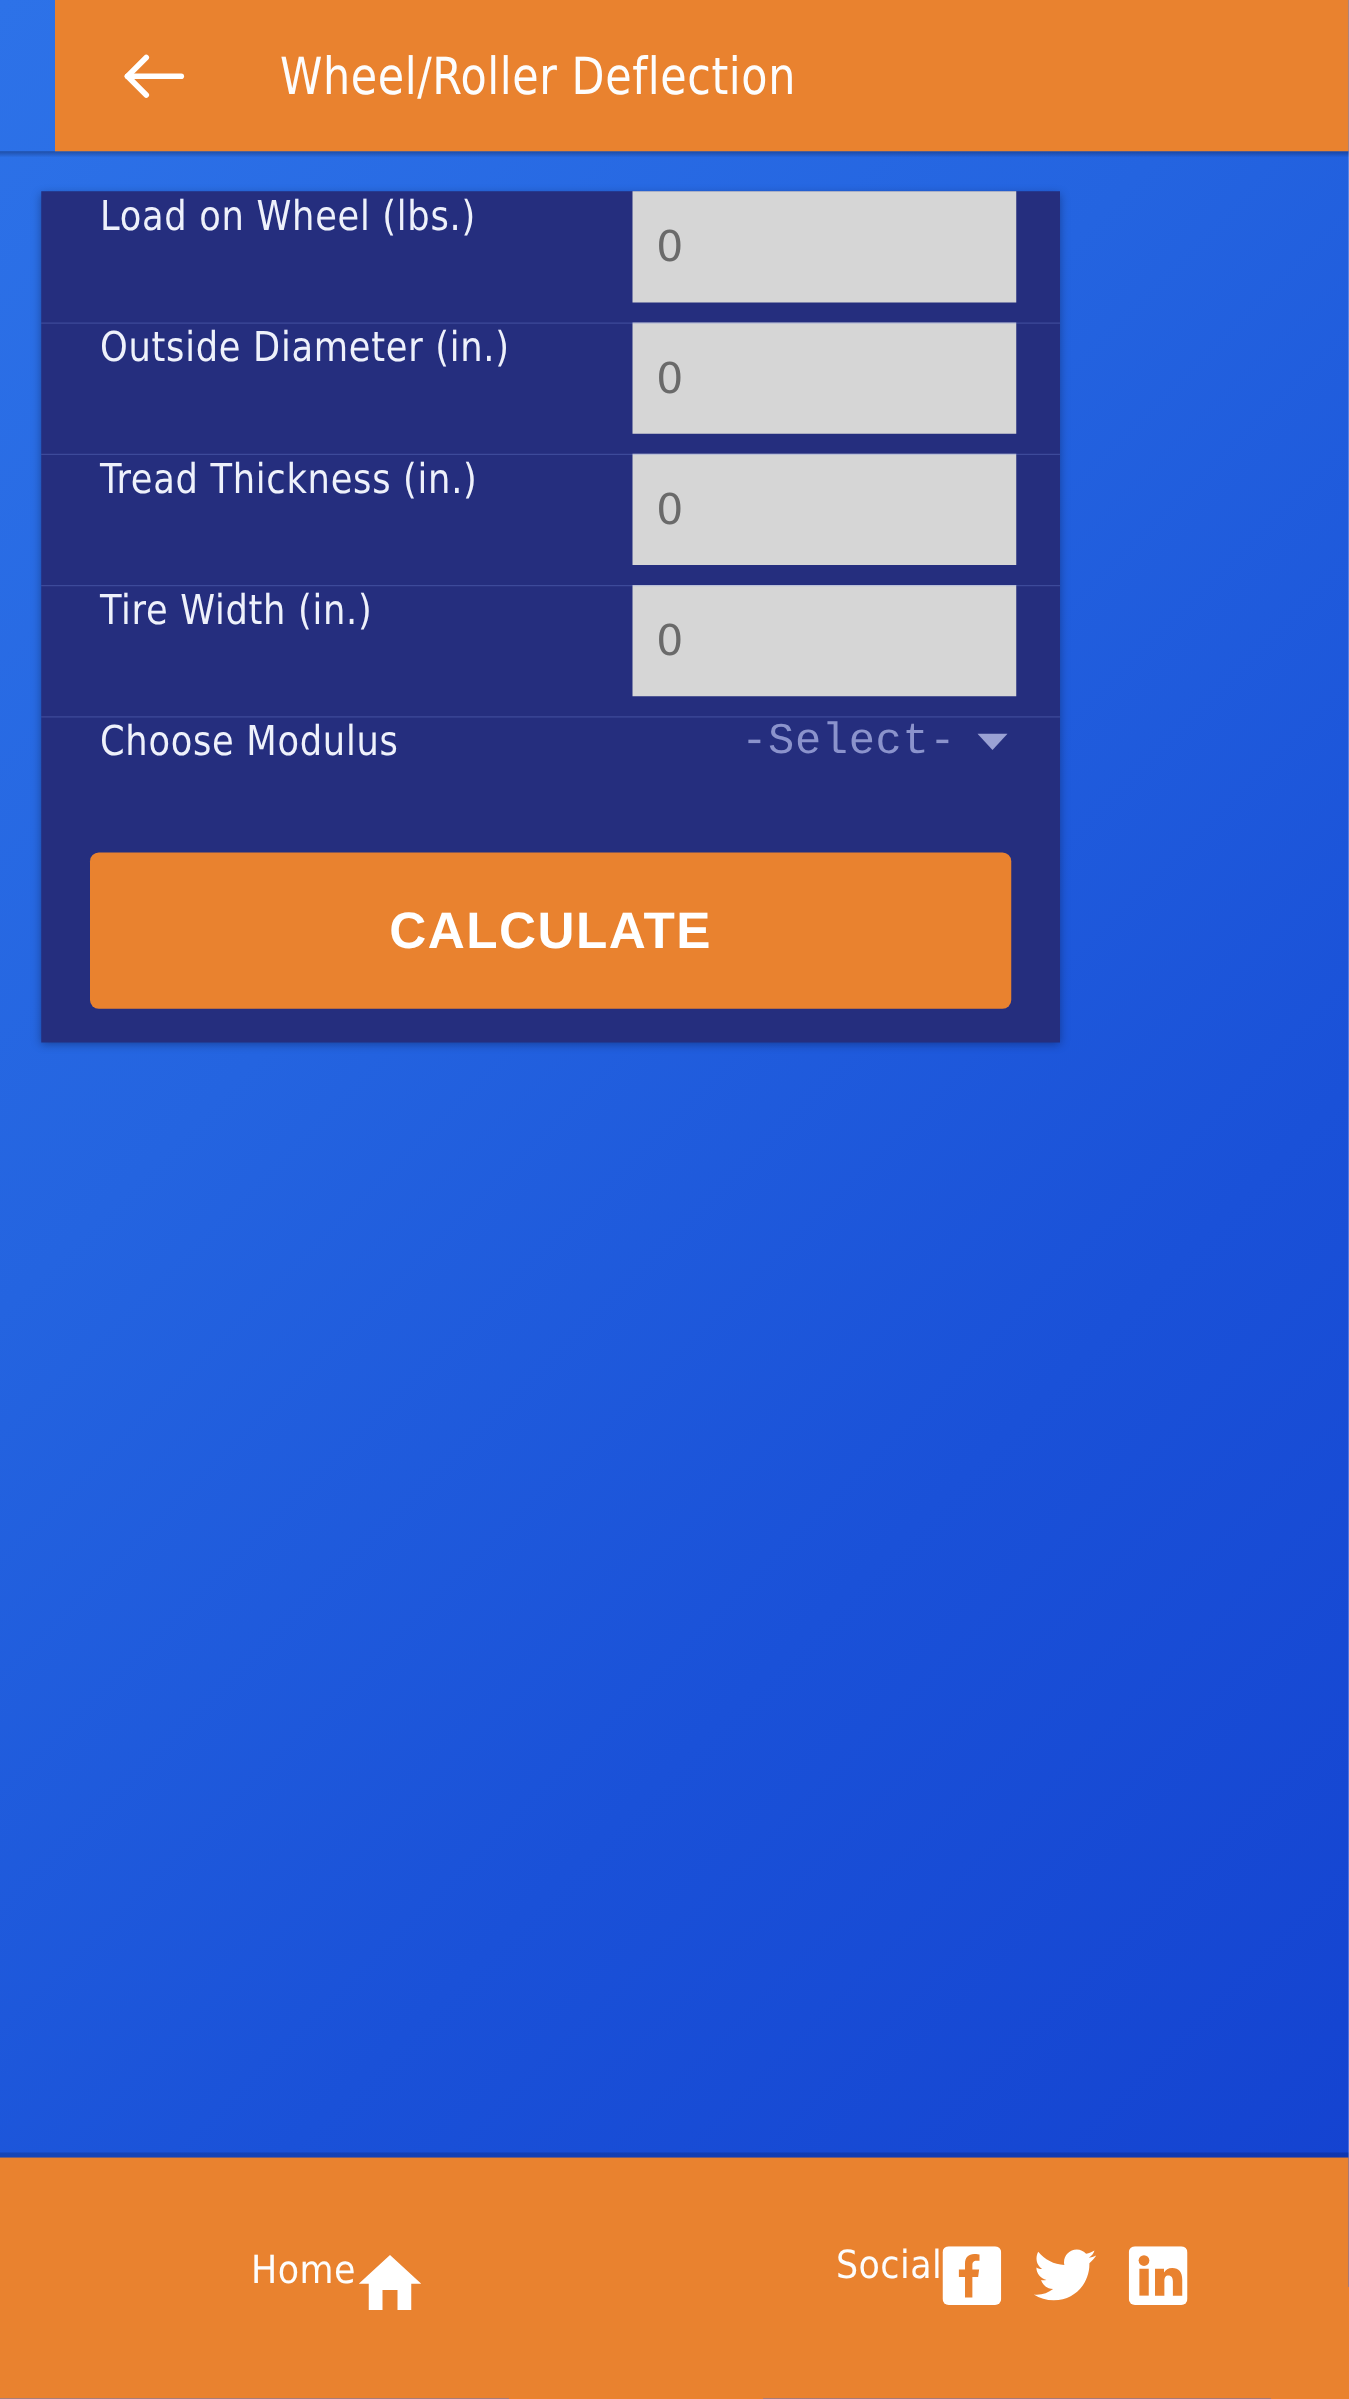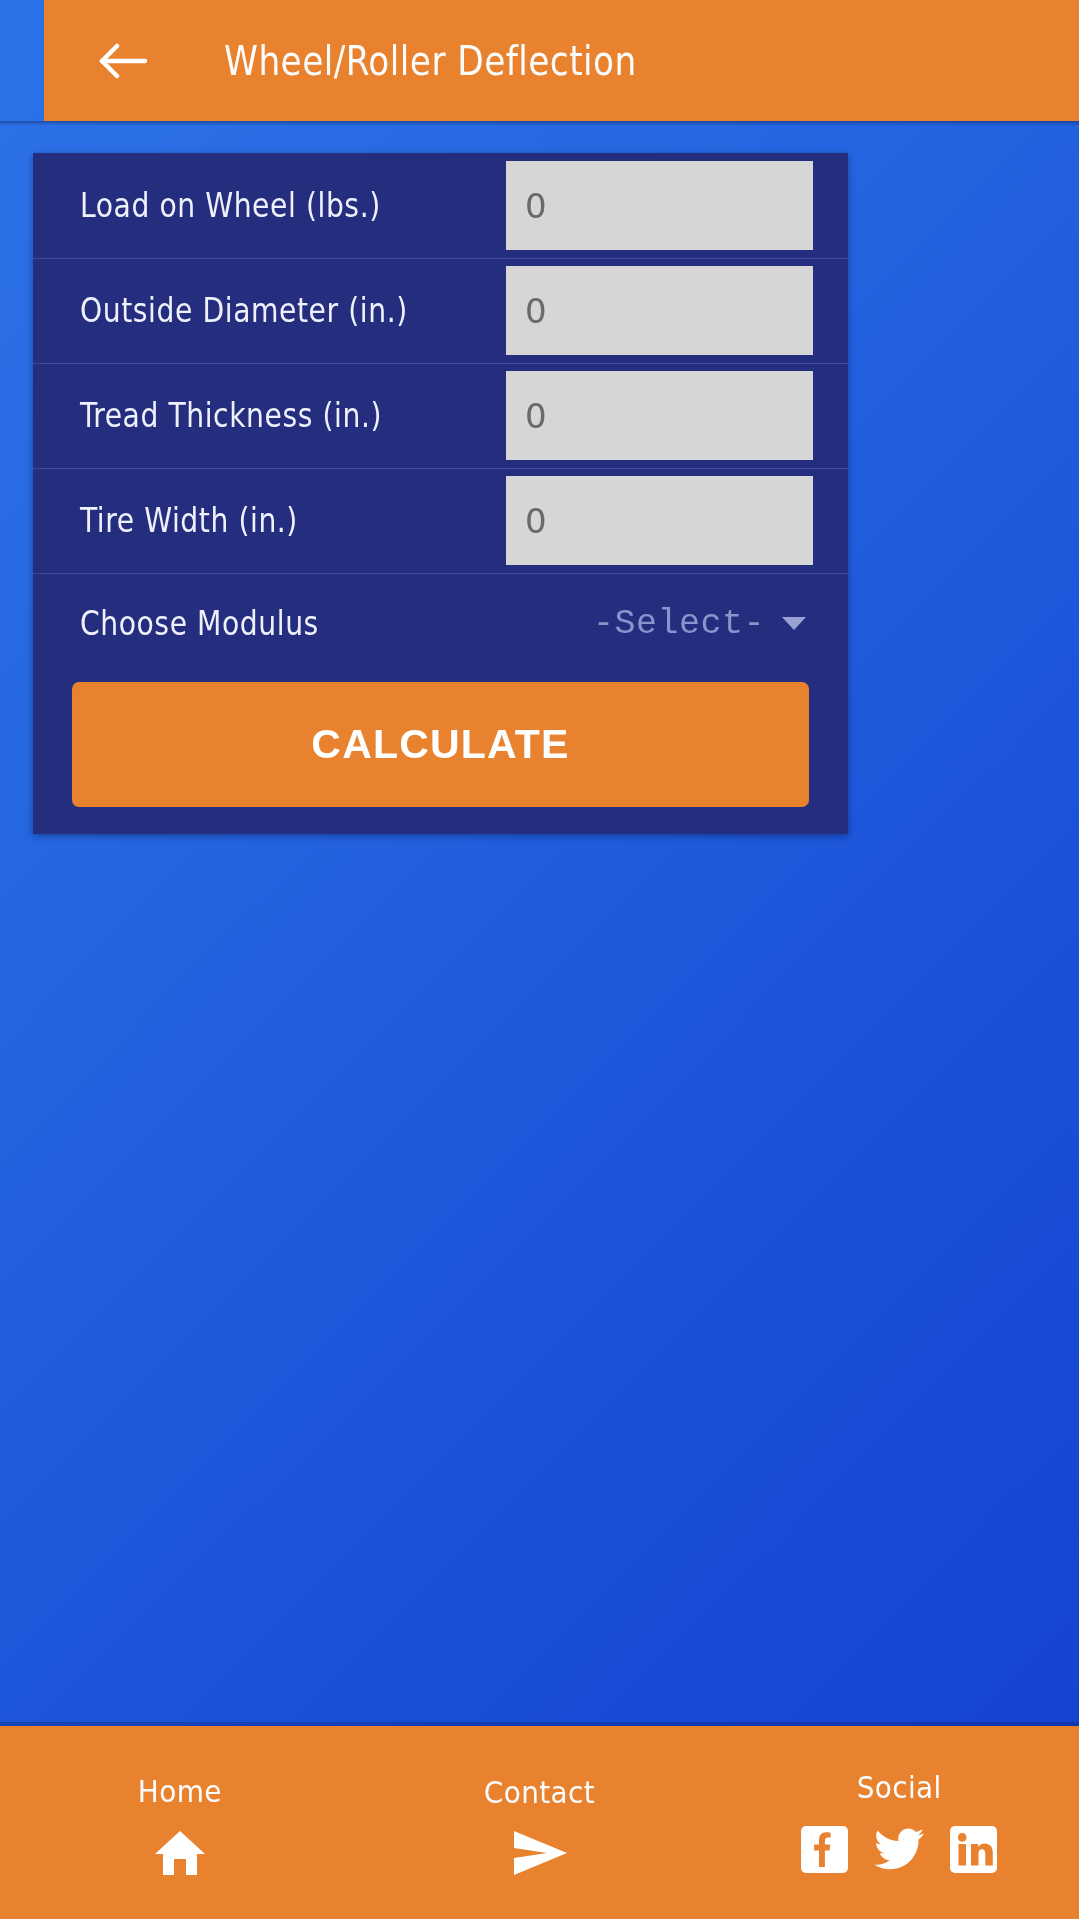--- a/index.html
+++ b/index.html
@@ -60,21 +60,21 @@
   }
   .card {
     position:absolute;
     left:33px; top:27px;
     width:815px;
     background:#252e7e;
     box-shadow:0 2px 7px rgba(0,0,20,0.35);
   }
   .row {
     display:flex;
-    align-items:center;
+    align-items:flex-start;
     height:105px;
     position:relative;
     padding:0 0 0 47px;
   }
   .row + .row::before {
     content:"";
     position:absolute;
     top:0; left:0; right:0;
     height:1px;
     background:rgba(120,140,220,0.30);
@@ -166,21 +166,21 @@
   }
   .bottombar::before{
     content:"";
     position:absolute;
     top:-4px; left:0; right:0; height:4px;
     background:rgba(0,0,25,0.18);
   }
   .nav-item {
     flex:1 1 0;
     display:flex;
-    flex-direction:column;
+    flex-direction:row;
     align-items:center;
     justify-content:center;
     cursor:pointer;
     padding-top:6px;
   }
   .nav-label {
     color:#fdfdfd;
     font-size:31px;
     margin-bottom:19px;
     font-family:"DejaVu Sans Condensed","Liberation Sans", sans-serif;
@@ -262,28 +262,20 @@
 
   <div class="nav-item">
     <div class="nav-label">Home</div>
     <div class="nav-icon">
       <svg width="54" height="50" viewBox="0 0 54 50">
         <path d="M27 3 L52 26 L44 26 L44 47 L33 47 L33 31 L21 31 L21 47 L10 47 L10 26 L2 26 Z" fill="#ffffff"></path>
       </svg>
     </div>
   </div>
 
-  <div class="nav-item">
-    <div class="nav-label">Contact</div>
-    <div class="nav-icon">
-      <svg width="58" height="48" viewBox="0 0 58 48">
-        <path d="M3 2 L56 24 L3 46 L3 29 L36 24 L3 19 Z" fill="#ffffff"></path>
-      </svg>
-    </div>
-  </div>
 
   <div class="nav-item nav-social">
     <div class="nav-label">Social</div>
     <div class="social-icons">
 
       <span>
         <svg width="47" height="47" viewBox="0 0 47 47">
           <rect x="0" y="0" width="47" height="47" rx="5" fill="#ffffff"></rect>
           <path d="M28.5 24.5 L29.3 18.6 L23.9 18.6 L23.9 14.8 C23.9 13.2 24.7 11.6 27.2 11.6 L29.6 11.6 L29.6 6.6 C29.6 6.6 27.4 6.2 25.3 6.2 C20.9 6.2 18 8.9 18 13.9 L18 18.6 L13.1 18.6 L13.1 24.5 L18 24.5 L18 41 L23.9 41 L23.9 24.5 Z" fill="#e9822f"></path>
         </svg>

